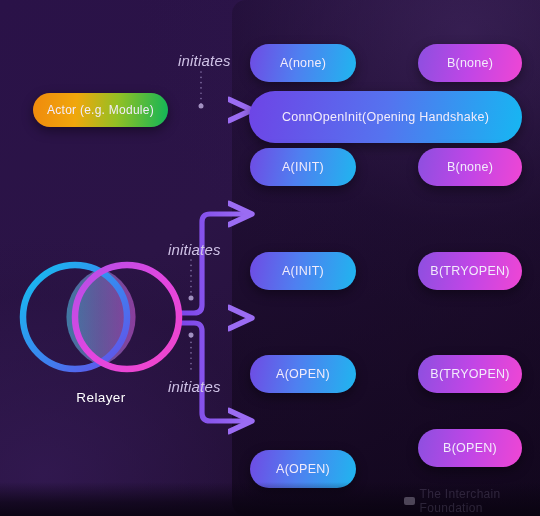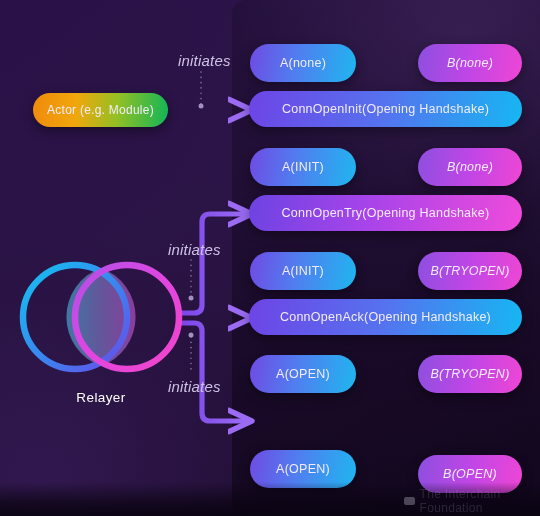--- a/index.html
+++ b/index.html
@@ -43,24 +43,24 @@
     display: flex;
     align-items: center;
     justify-content: center;
     color: #f2ecfb;
     letter-spacing: 0.25px;
     box-shadow: 0 4px 12px rgba(0,0,0,0.40);
     white-space: nowrap;
     text-align: right;
   }
   .pill-state { height: 38px; font-size: 12.5px; }
-  .pill-msg   { height: 36px; font-size: 12.5px; }
+  .pill-msg   { height: 52px; font-size: 12.5px; }
 
   .col-a { left: 250px; width: 106px; }
-  .col-b { left: 418px; width: 104px; font-style: italic; }
+  .col-b { left: 418px; width: 104px; }
   .col-m { left: 249px; width: 273px; }
 
   
   .g-a       { background: linear-gradient(100deg, #6f4be4 0%, #4f7ff0 45%, #1fb6ef 100%); }
   .g-b       { background: linear-gradient(100deg, #8d4fe0 0%, #c046e6 50%, #ef46d4 100%); }
   .g-msg-b   { background: linear-gradient(100deg, #6e44e6 0%, #5573ef 50%, #16b7f2 100%); }
   .g-msg-p   { background: linear-gradient(100deg, #6d43e2 0%, #a944ea 45%, #ef4bdb 100%); }
   .g-actor   { background: linear-gradient(95deg, #f08a0d 0%, #f0a70c 32%, #93c024 62%, #11b558 100%); }
 
   #actor {
@@ -181,47 +181,41 @@
     <span>ConnOpenInit(Opening Handshake)</span>
   </div>
 
   <div class="pill pill-state col-a g-a" style="top:148px;">
     <span>A(INIT)</span>
   </div>
   <div class="pill pill-state col-b g-b" style="top:148px;">
     <span>B(none)</span>
   </div>
 
-  <div class="pill pill-msg col-m g-msg-p" style="top:195px;">
-    <span>ConnOpenTry(Opening Handshake)</span>
-  </div>
 
   <div class="pill pill-state col-a g-a" style="top:252px;">
     <span>A(INIT)</span>
   </div>
   <div class="pill pill-state col-b g-b" style="top:252px;">
     <span>B(TRYOPEN)</span>
   </div>
 
-  <div class="pill pill-msg col-m g-msg-b" style="top:299px;">
-    <span>ConnOpenAck(Opening Handshake)</span>
-  </div>
 
   <div class="pill pill-state col-a g-a" style="top:355px;">
     <span>A(OPEN)</span>
   </div>
   <div class="pill pill-state col-b g-b" style="top:355px;">
     <span>B(TRYOPEN)</span>
   </div>
 
 
   <div class="pill pill-state col-a g-a" style="top:450px;">
     <span>A(OPEN)</span>
   </div>
-  <div class="pill pill-state col-b g-b" style="top:455px;">
+  <div class="pill pill-state col-b g-b" style="top:429px;">
     <span>B(OPEN)</span>
   </div>
 
   <div id="bottomfade"></div>
 
   <div id="watermark">
     <span id="wm-dot"></span>
     <span>The Interchain Foundation</span>
   </div>
 

